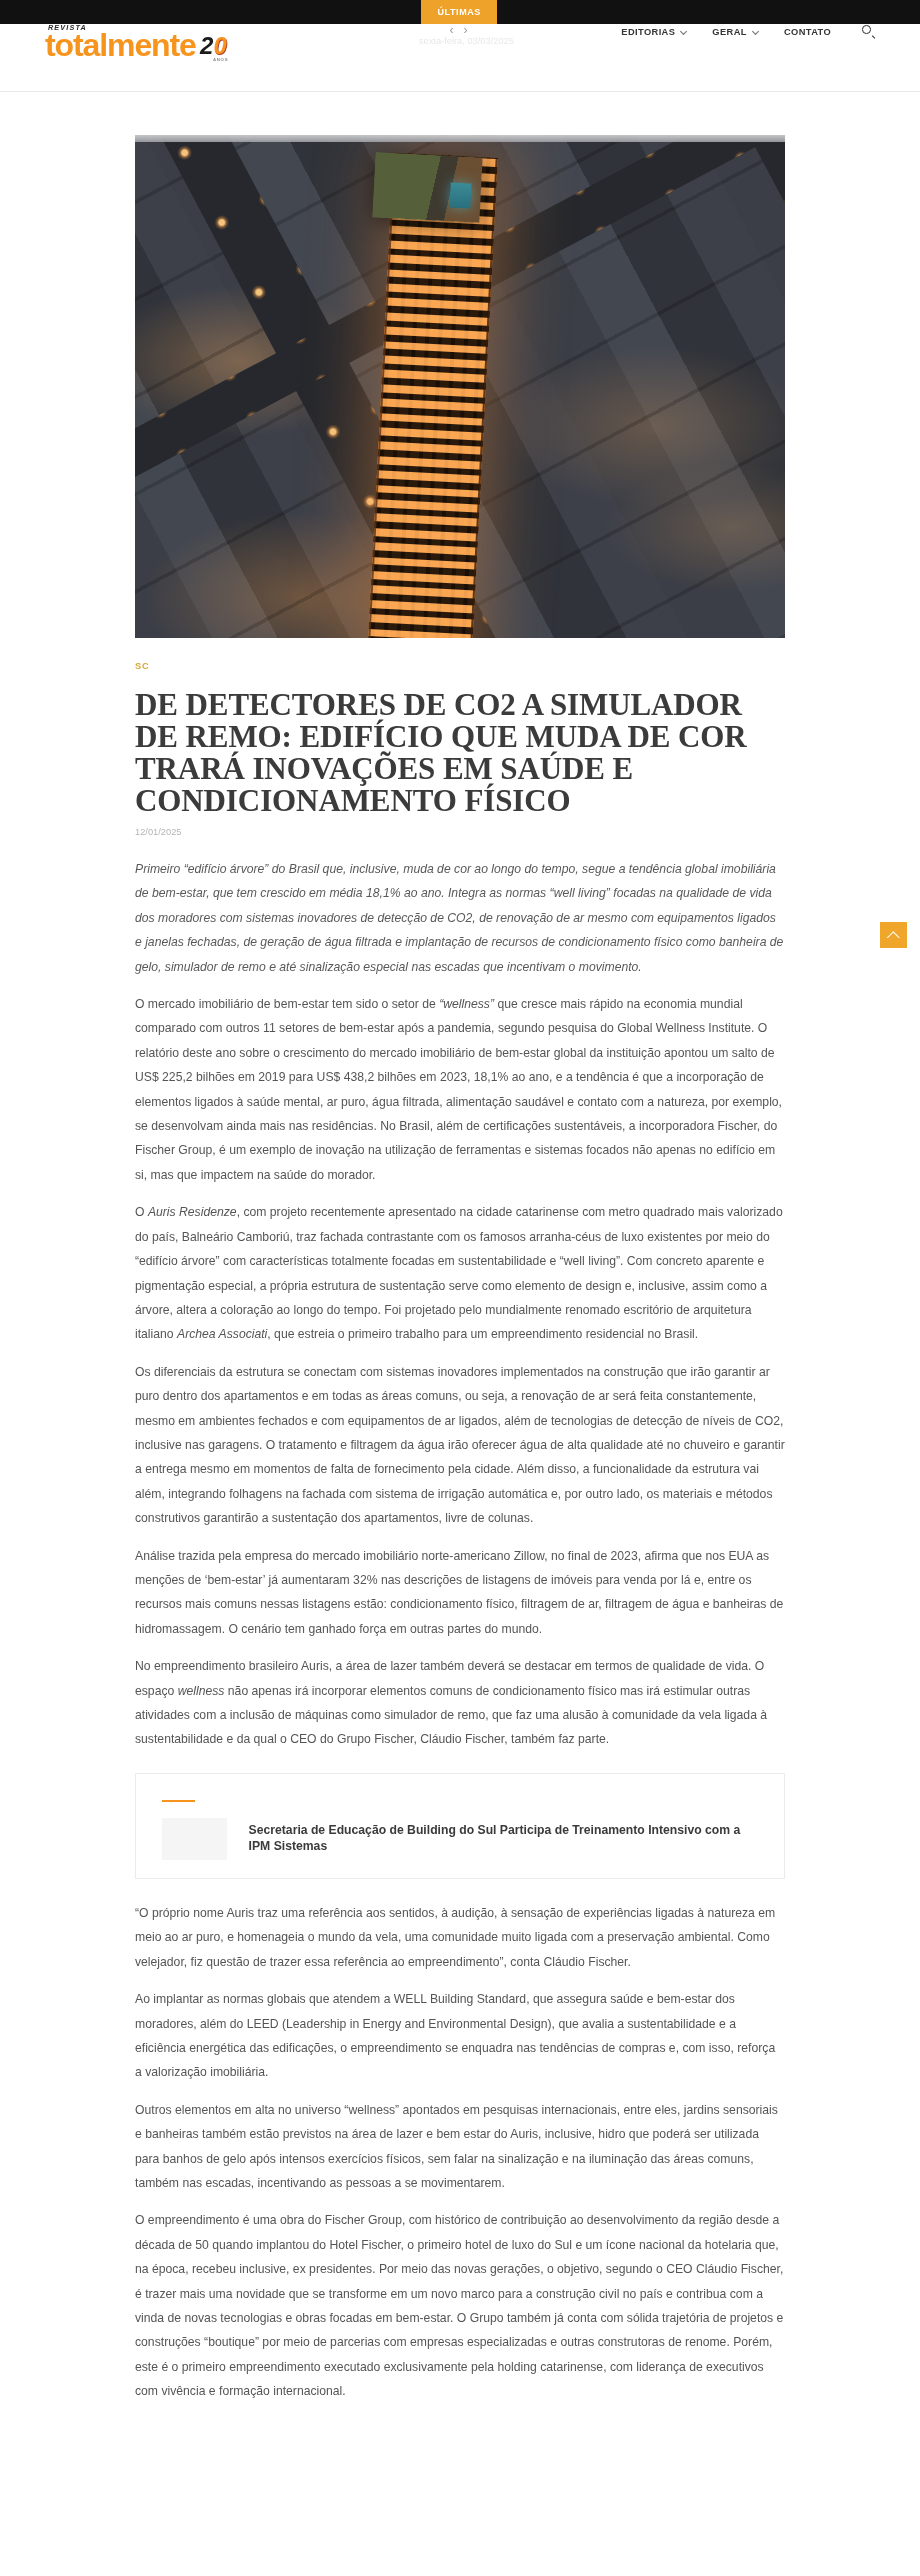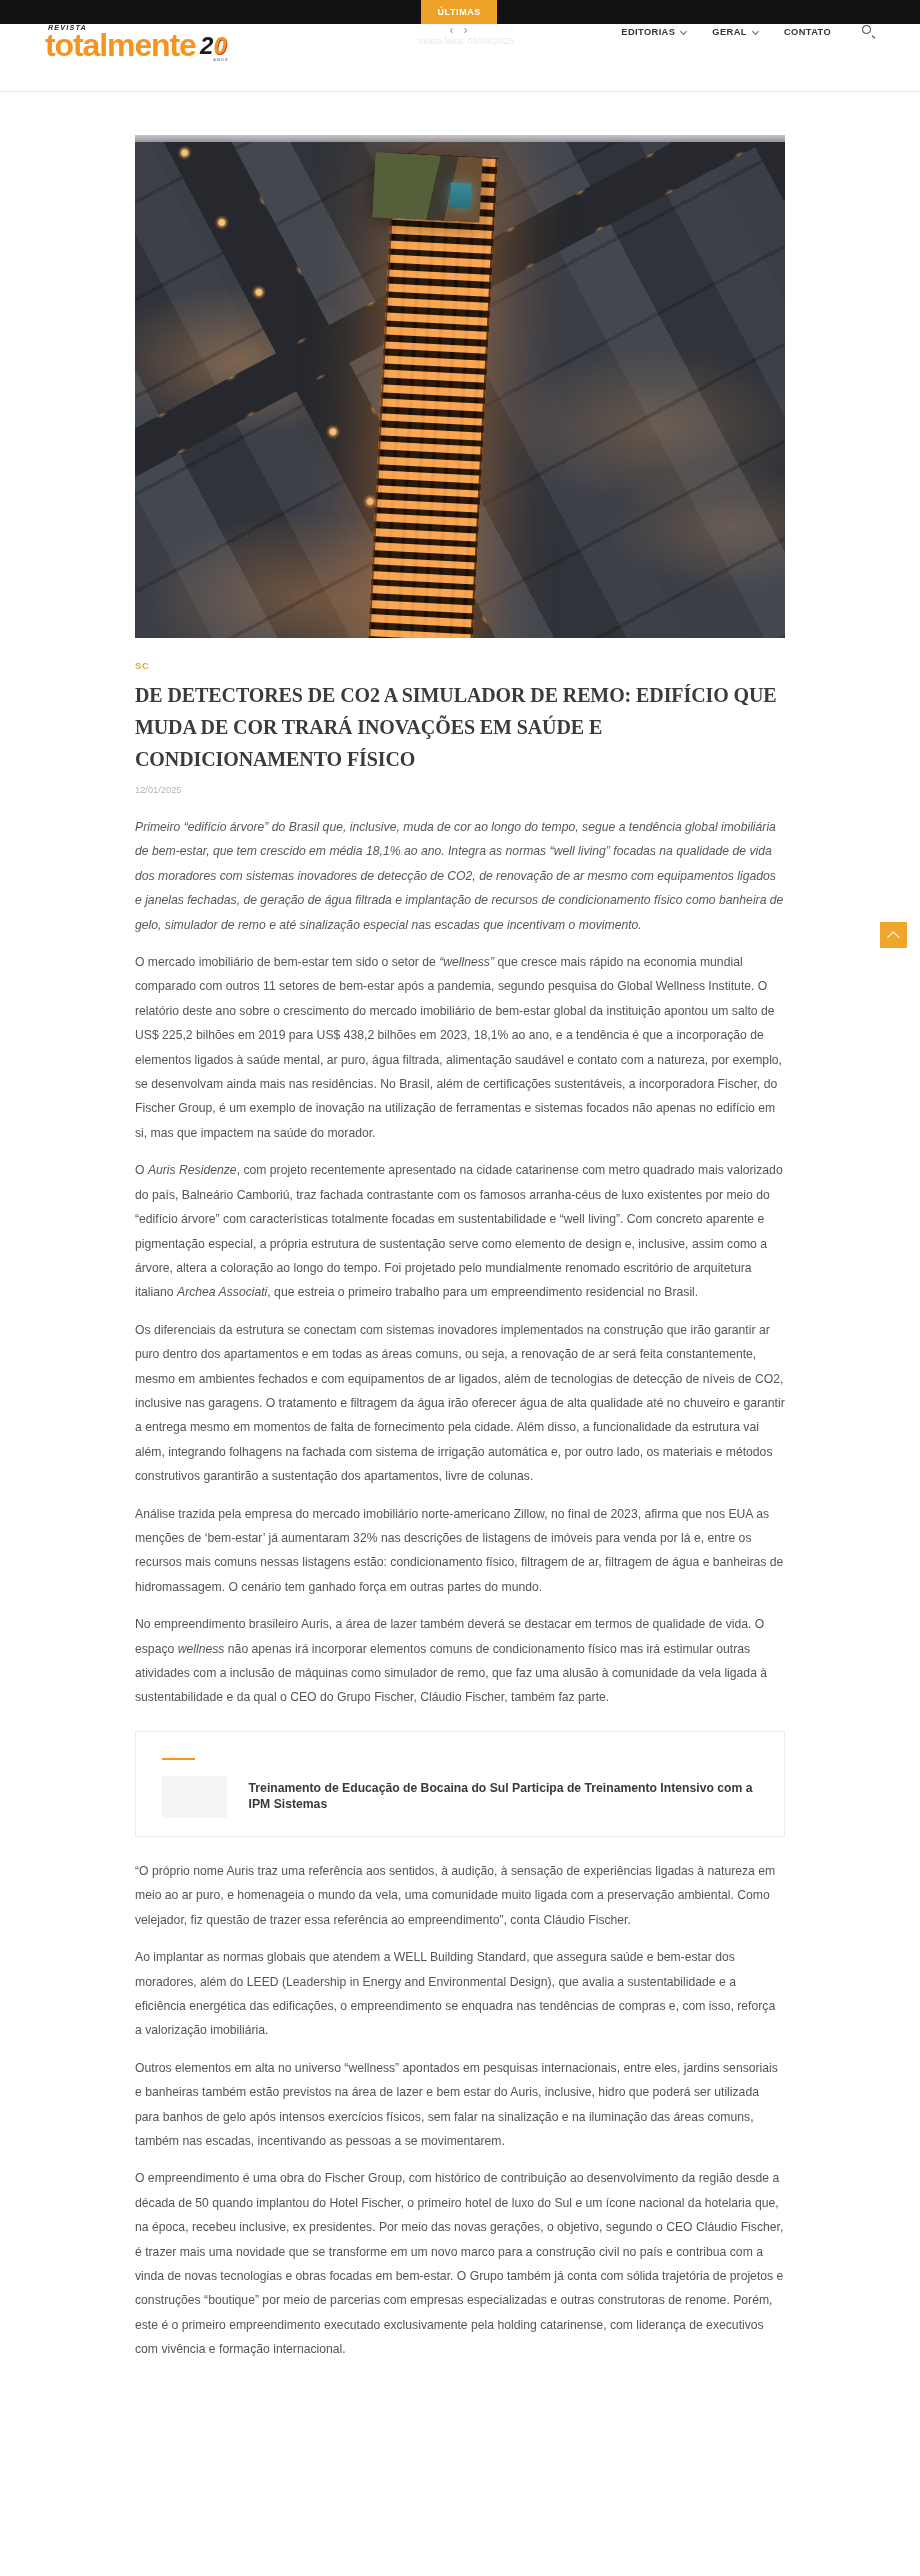--- a/index.html
+++ b/index.html
@@ -117,22 +117,22 @@
     box-shadow:0 2.9px 21.6px rgba(0,0,0,.5);
   }
   .tower-pool{
     position:absolute;left:48.5%;top:9.5%;width:3.2%;height:5%;transform:rotate(3deg);
     background:linear-gradient(#3b8b97,#2a6f7d);box-shadow:0 0 13px rgba(80,200,220,.5);
   }
 
   
   .category{margin-top:23px;font-size:9.3px;font-weight:bold;letter-spacing:0.9px;color:var(--category-color);text-transform:uppercase;cursor:pointer;display:inline-block;}
   h1.article-title{
-    margin-top:8px;font-family:"Liberation Serif","DejaVu Serif",serif;
-    font-size:20px;line-height:32px;letter-spacing:-0.1px;color:var(--title-color);
+    margin-top:18px;font-family:"Liberation Serif","DejaVu Serif",serif;
+    font-size:31px;line-height:32px;letter-spacing:-0.1px;color:var(--title-color);
     font-weight:bold;text-transform:uppercase;
   }
   .pub-date{margin-top:10px;font-size:9.3px;color:var(--date-color);}
   .article-body{margin-top:20px;}
   .para{font-size:12.2px;line-height:24.4px;color:var(--body-text);margin-bottom:13px;}
   .para em{font-style:italic;}
   .para.lead{font-style:italic;color:#595959;}
 
   
   .read-also{
@@ -232,21 +232,21 @@
       <p class="para"><span>O </span><em>Auris Residenze</em><span>, com projeto recentemente apresentado na cidade catarinense com metro quadrado mais valorizado do país, Balneário Camboriú, traz fachada contrastante com os famosos arranha-céus de luxo existentes por meio do “edifício árvore” com características totalmente focadas em sustentabilidade e “well living”. Com concreto aparente e pigmentação especial, a própria estrutura de sustentação serve como elemento de design e, inclusive, assim como a árvore, altera a coloração ao longo do tempo. Foi projetado pelo mundialmente renomado escritório de arquitetura italiano </span><em>Archea Associati</em><span>, que estreia o primeiro trabalho para um empreendimento residencial no Brasil.</span></p>
       <p class="para"><span>Os diferenciais da estrutura se conectam com sistemas inovadores implementados na construção que irão garantir ar puro dentro dos apartamentos e em todas as áreas comuns, ou seja, a renovação de ar será feita constantemente, mesmo em ambientes fechados e com equipamentos de ar ligados, além de tecnologias de detecção de níveis de CO2, inclusive nas garagens. O tratamento e filtragem da água irão oferecer água de alta qualidade até no chuveiro e garantir a entrega mesmo em momentos de falta de fornecimento pela cidade. Além disso, a funcionalidade da estrutura vai além, integrando folhagens na fachada com sistema de irrigação automática e, por outro lado, os materiais e métodos construtivos garantirão a sustentação dos apartamentos, livre de colunas.</span></p>
       <p class="para"><span>Análise trazida pela empresa do mercado imobiliário norte-americano Zillow, no final de 2023, afirma que nos EUA as menções de ‘bem-estar’ já aumentaram 32% nas descrições de listagens de imóveis para venda por lá e, entre os recursos mais comuns nessas listagens estão: condicionamento físico, filtragem de ar, filtragem de água e banheiras de hidromassagem. O cenário tem ganhado força em outras partes do mundo.</span></p>
       <p class="para"><span>No empreendimento brasileiro Auris, a área de lazer também deverá se destacar em termos de qualidade de vida. O espaço </span><em>wellness</em><span> não apenas irá incorporar elementos comuns de condicionamento físico mas irá estimular outras atividades com a inclusão de máquinas como simulador de remo, que faz uma alusão à comunidade da vela ligada à sustentabilidade e da qual o CEO do Grupo Fischer, Cláudio Fischer, também faz parte.</span></p>
     </div>
 
   <aside class="read-also">
     <div class="read-also-underline"></div>
     <div class="read-also-row">
       <div class="read-also-thumb"></div>
-      <a class="read-also-link">Treinamento de Educação de Bocaina do Sul Participa de Treinamento Intensivo com a IPM Sistemas</a>
+      <a class="read-also-link">Secretaria de Educação de Building do Sul Participa de Treinamento Intensivo com a IPM Sistemas</a>
     </div>
   </aside>
 
   <div class="article-body" id="body-bottom">
       <p class="para"><span>“O próprio nome Auris traz uma referência aos sentidos, à audição, à sensação de experiências ligadas à natureza em meio ao ar puro, e homenageia o mundo da vela, uma comunidade muito ligada com a preservação ambiental. Como velejador, fiz questão de trazer essa referência ao empreendimento”, conta Cláudio Fischer.</span></p>
       <p class="para"><span>Ao implantar as normas globais que atendem a WELL Building Standard, que assegura saúde e bem-estar dos moradores, além do LEED (Leadership in Energy and Environmental Design), que avalia a sustentabilidade e a eficiência energética das edificações, o empreendimento se enquadra nas tendências de compras e, com isso, reforça a valorização imobiliária.</span></p>
       <p class="para"><span>Outros elementos em alta no universo “wellness” apontados em pesquisas internacionais, entre eles, jardins sensoriais e banheiras também estão previstos na área de lazer e bem estar do Auris, inclusive, hidro que poderá ser utilizada para banhos de gelo após intensos exercícios físicos, sem falar na sinalização e na iluminação das áreas comuns, também nas escadas, incentivando as pessoas a se movimentarem.</span></p>
       <p class="para"><span>O empreendimento é uma obra do Fischer Group, com histórico de contribuição ao desenvolvimento da região desde a década de 50 quando implantou do Hotel Fischer, o primeiro hotel de luxo do Sul e um ícone nacional da hotelaria que, na época, recebeu inclusive, ex presidentes. Por meio das novas gerações, o objetivo, segundo o CEO Cláudio Fischer, é trazer mais uma novidade que se transforme em um novo marco para a construção civil no país e contribua com a vinda de novas tecnologias e obras focadas em bem-estar. O Grupo também já conta com sólida trajetória de projetos e construções “boutique” por meio de parcerias com empresas especializadas e outras construtoras de renome. Porém, este é o primeiro empreendimento executado exclusivamente pela holding catarinense, com liderança de executivos com vivência e formação internacional.</span></p>
     </div>
 

